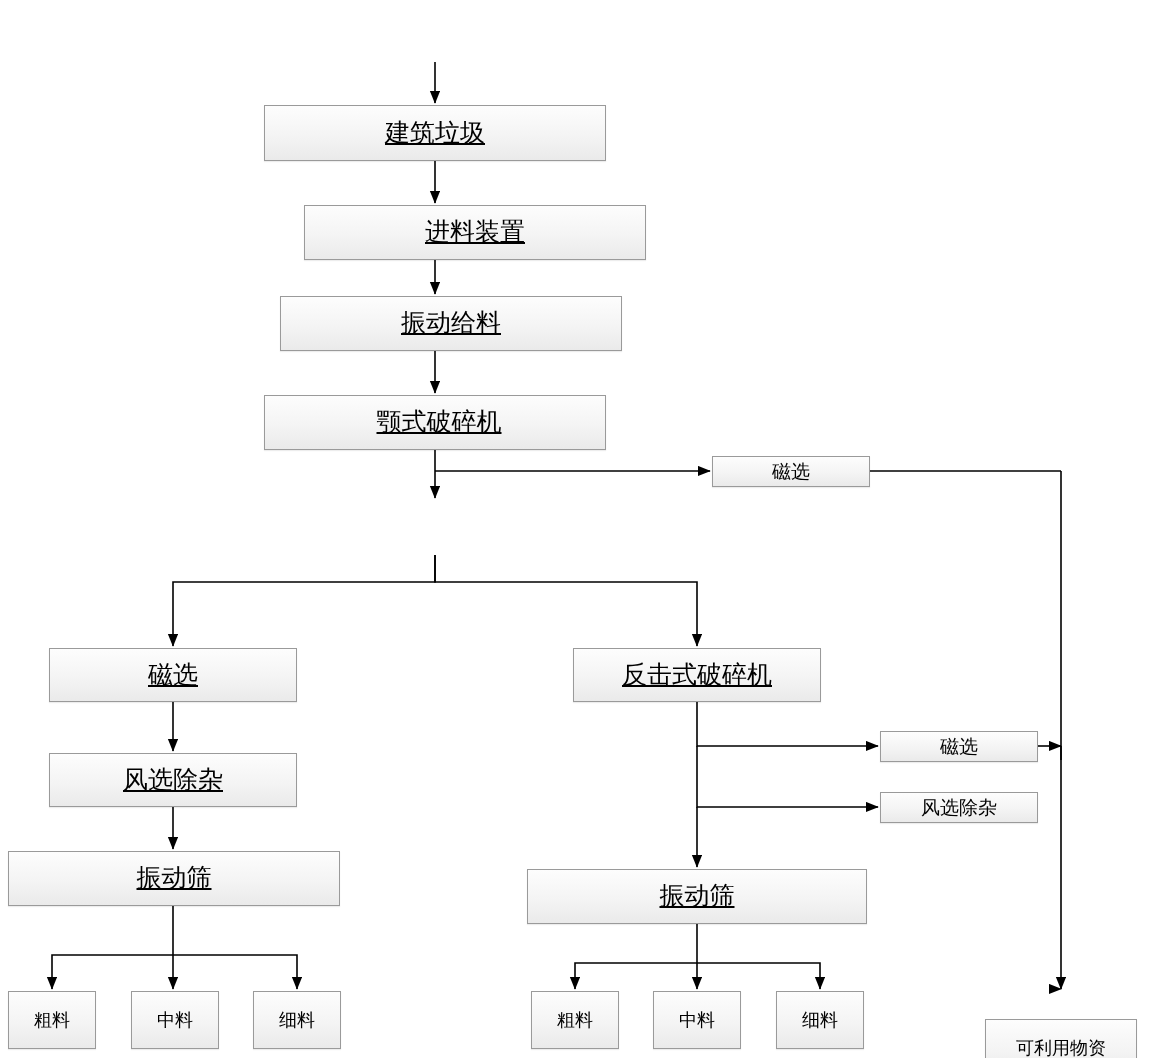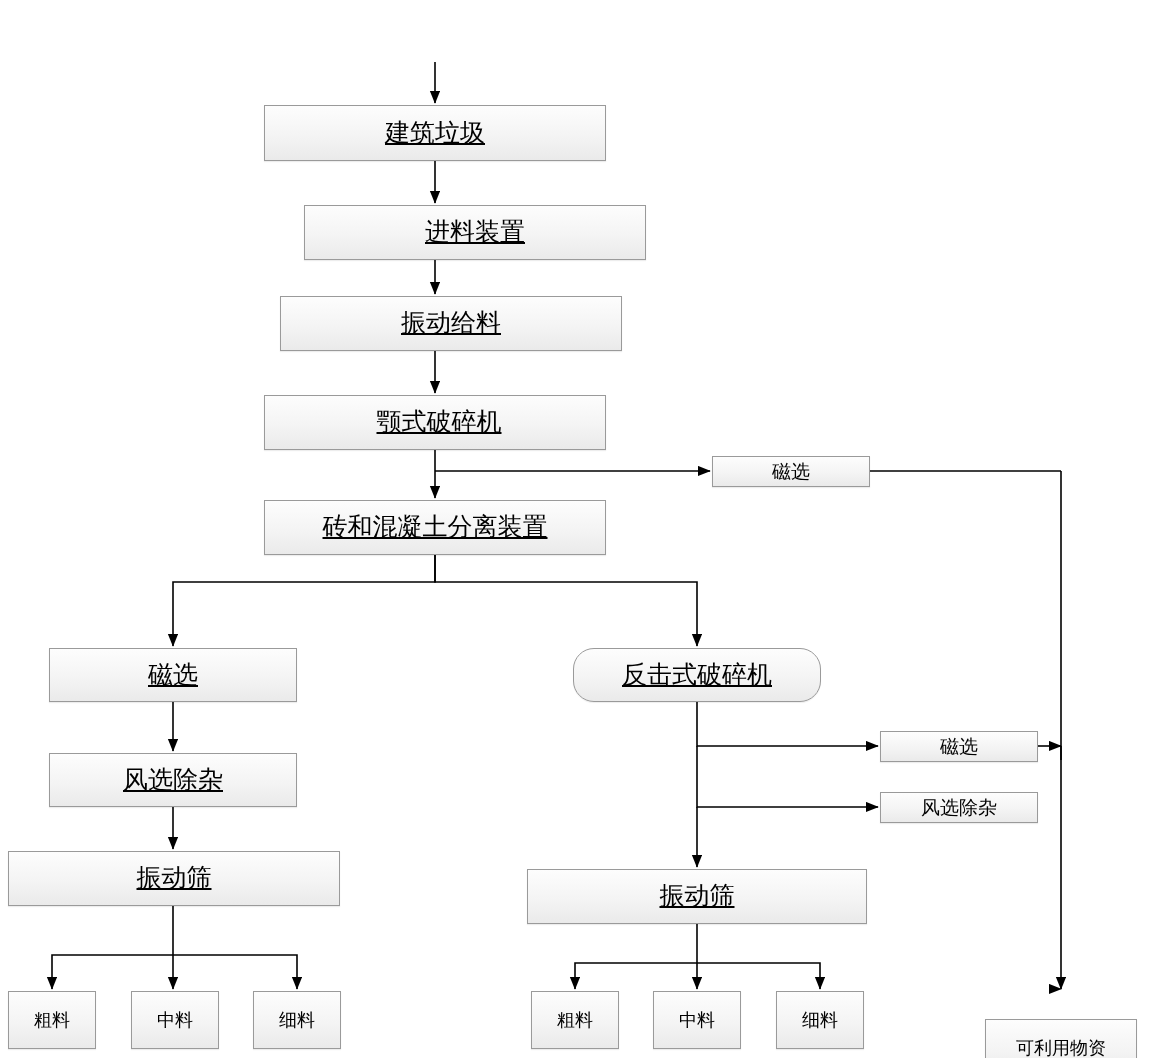--- a/index.html
+++ b/index.html
@@ -130,29 +130,26 @@
   </div>
 
   <div class="node main-node" style="left:264px; top:395px; width:342px; height:55px;padding-left:8px;">
     <span>颚式破碎机</span>
   </div>
 
   <div class="node small-node" style="left:712px; top:456px; width:158px; height:31px;">
     <span>磁选</span>
   </div>
 
-  <div class="node main-node" style="left:264px; top:500px; width:342px; height:55px;">
-    <span>砖和混凝土分离装置</span>
-  </div>
 
   <div class="node main-node" style="left:49px; top:648px; width:248px; height:54px;">
     <span>磁选</span>
   </div>
 
-  <div class="node main-node" style="left:573px; top:648px; width:248px; height:54px;border-radius:21px;">
+  <div class="node main-node" style="left:573px; top:648px; width:248px; height:54px;">
     <span>反击式破碎机</span>
   </div>
 
   <div class="node main-node" style="left:49px; top:753px; width:248px; height:54px;">
     <span>风选除杂</span>
   </div>
 
   <div class="node small-node" style="left:880px; top:731px; width:158px; height:31px;">
     <span>磁选</span>
   </div>

